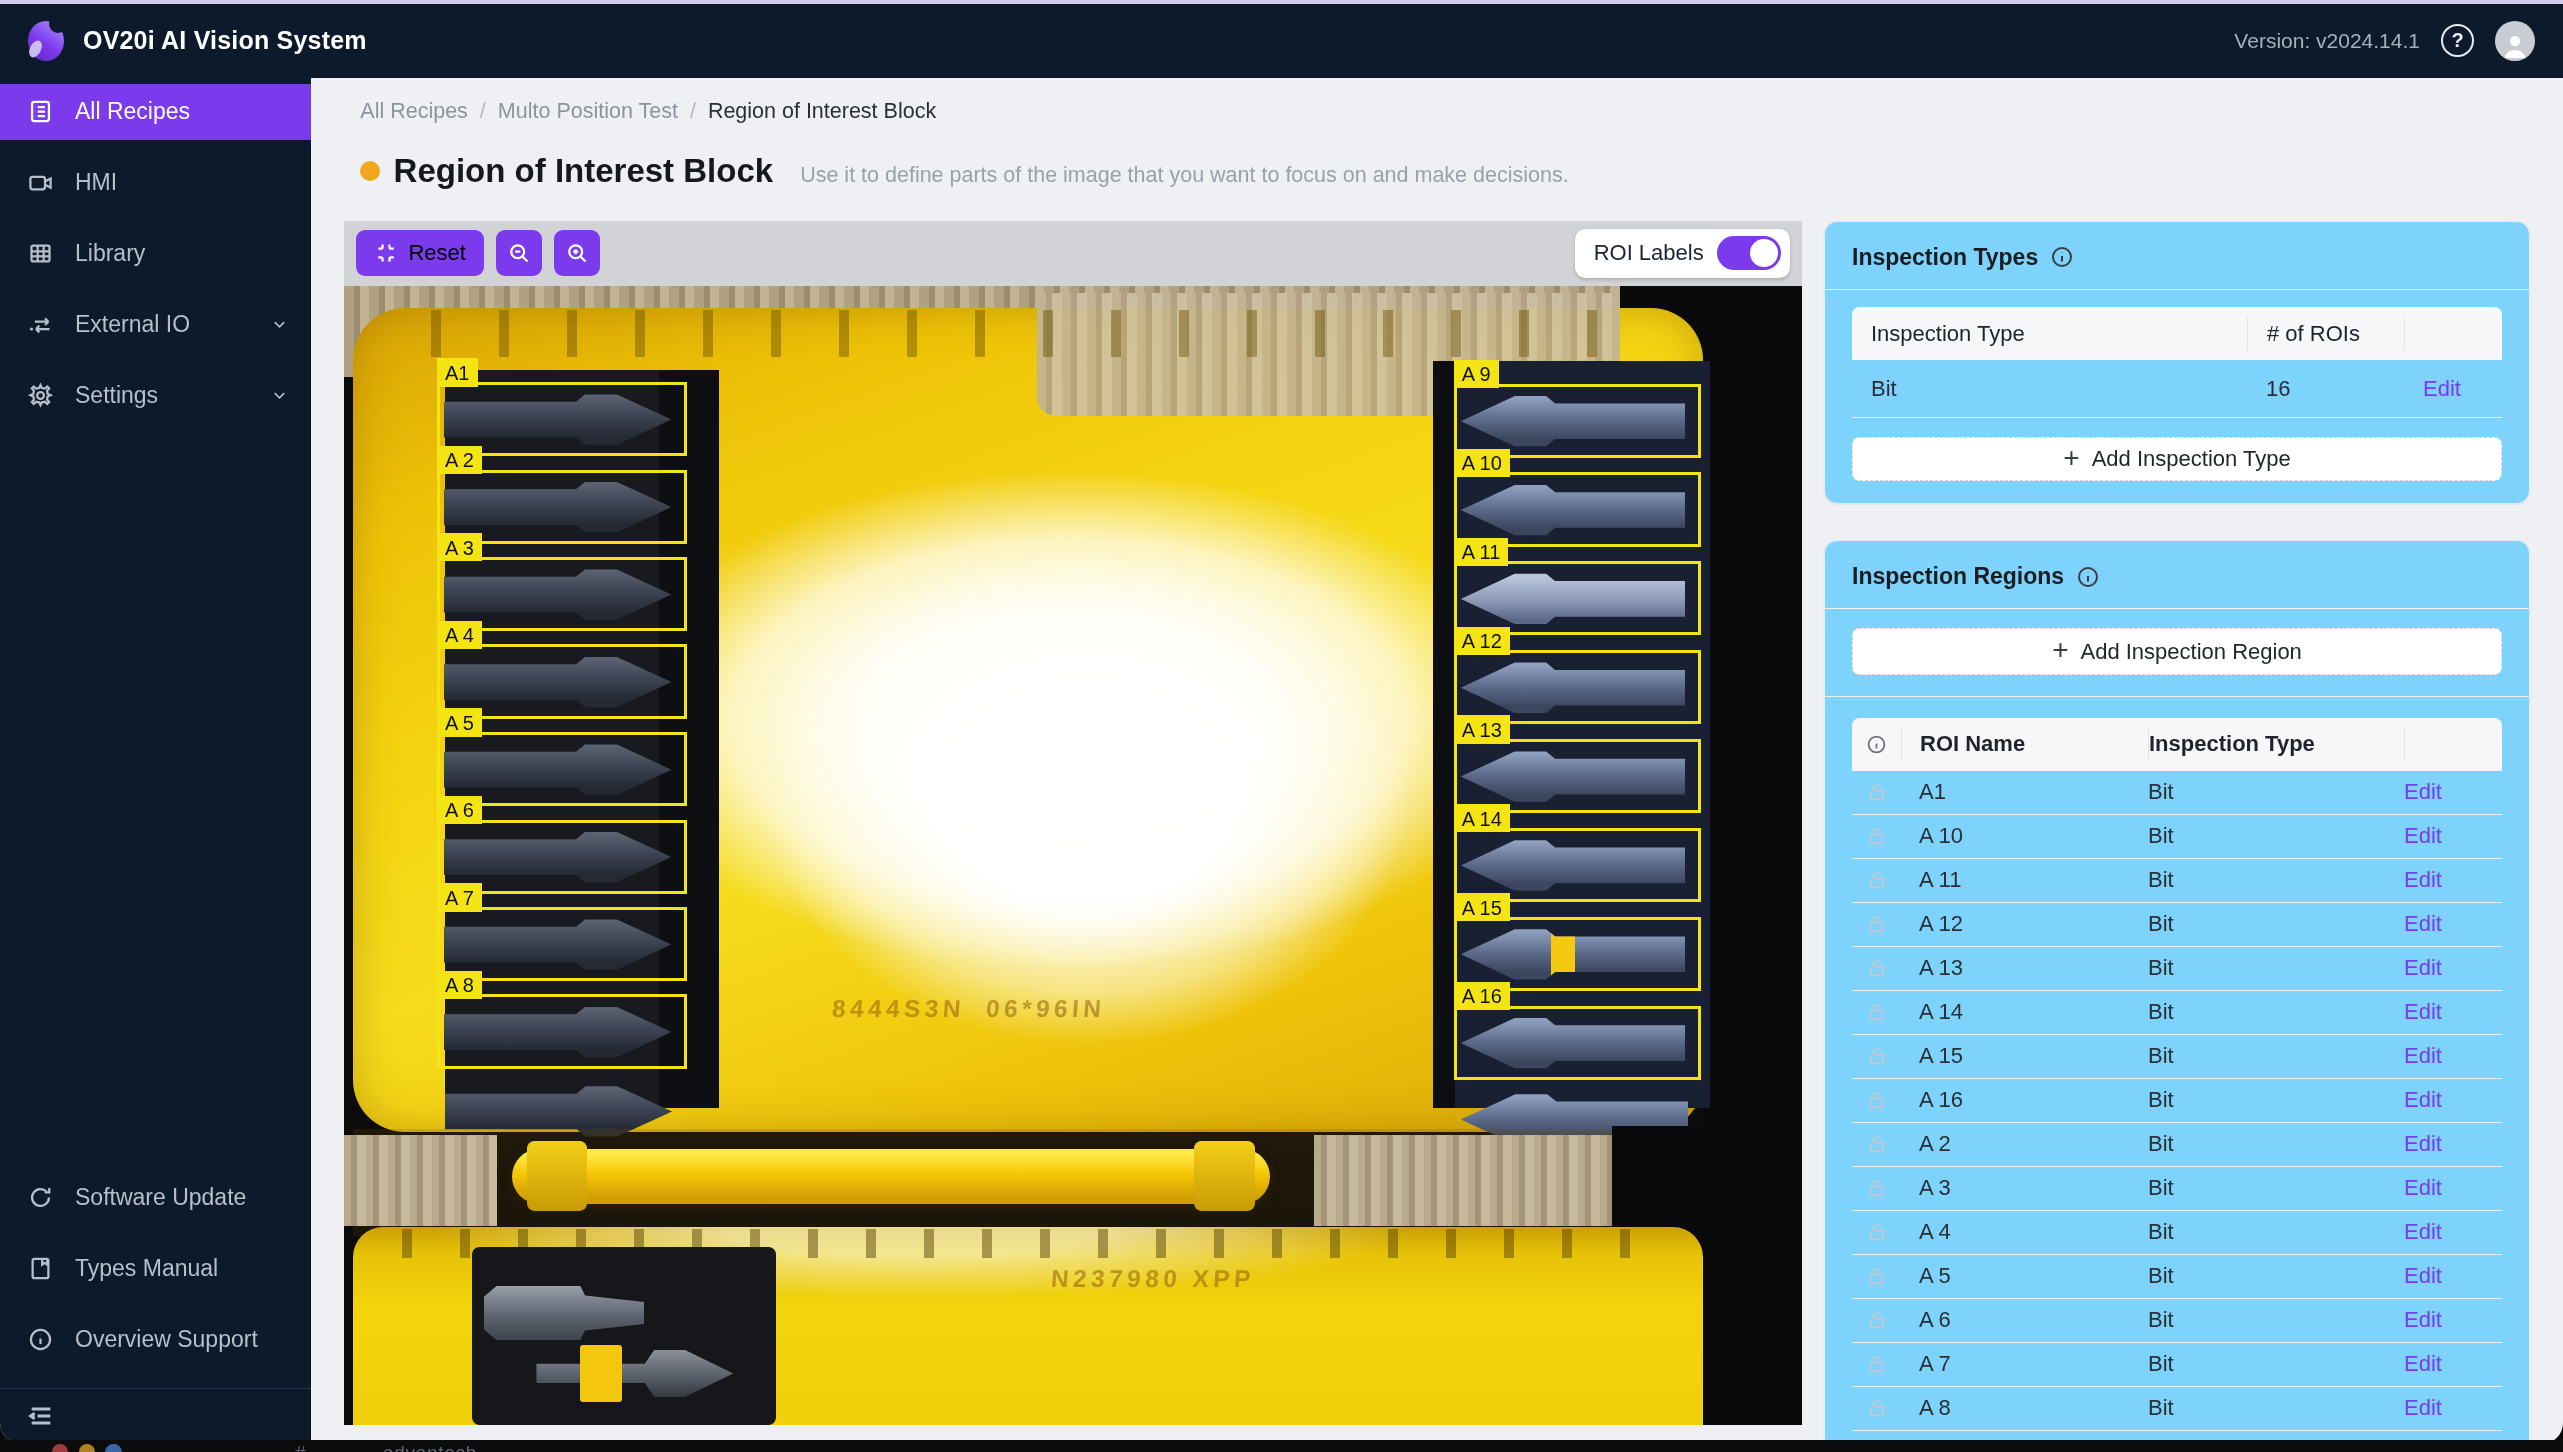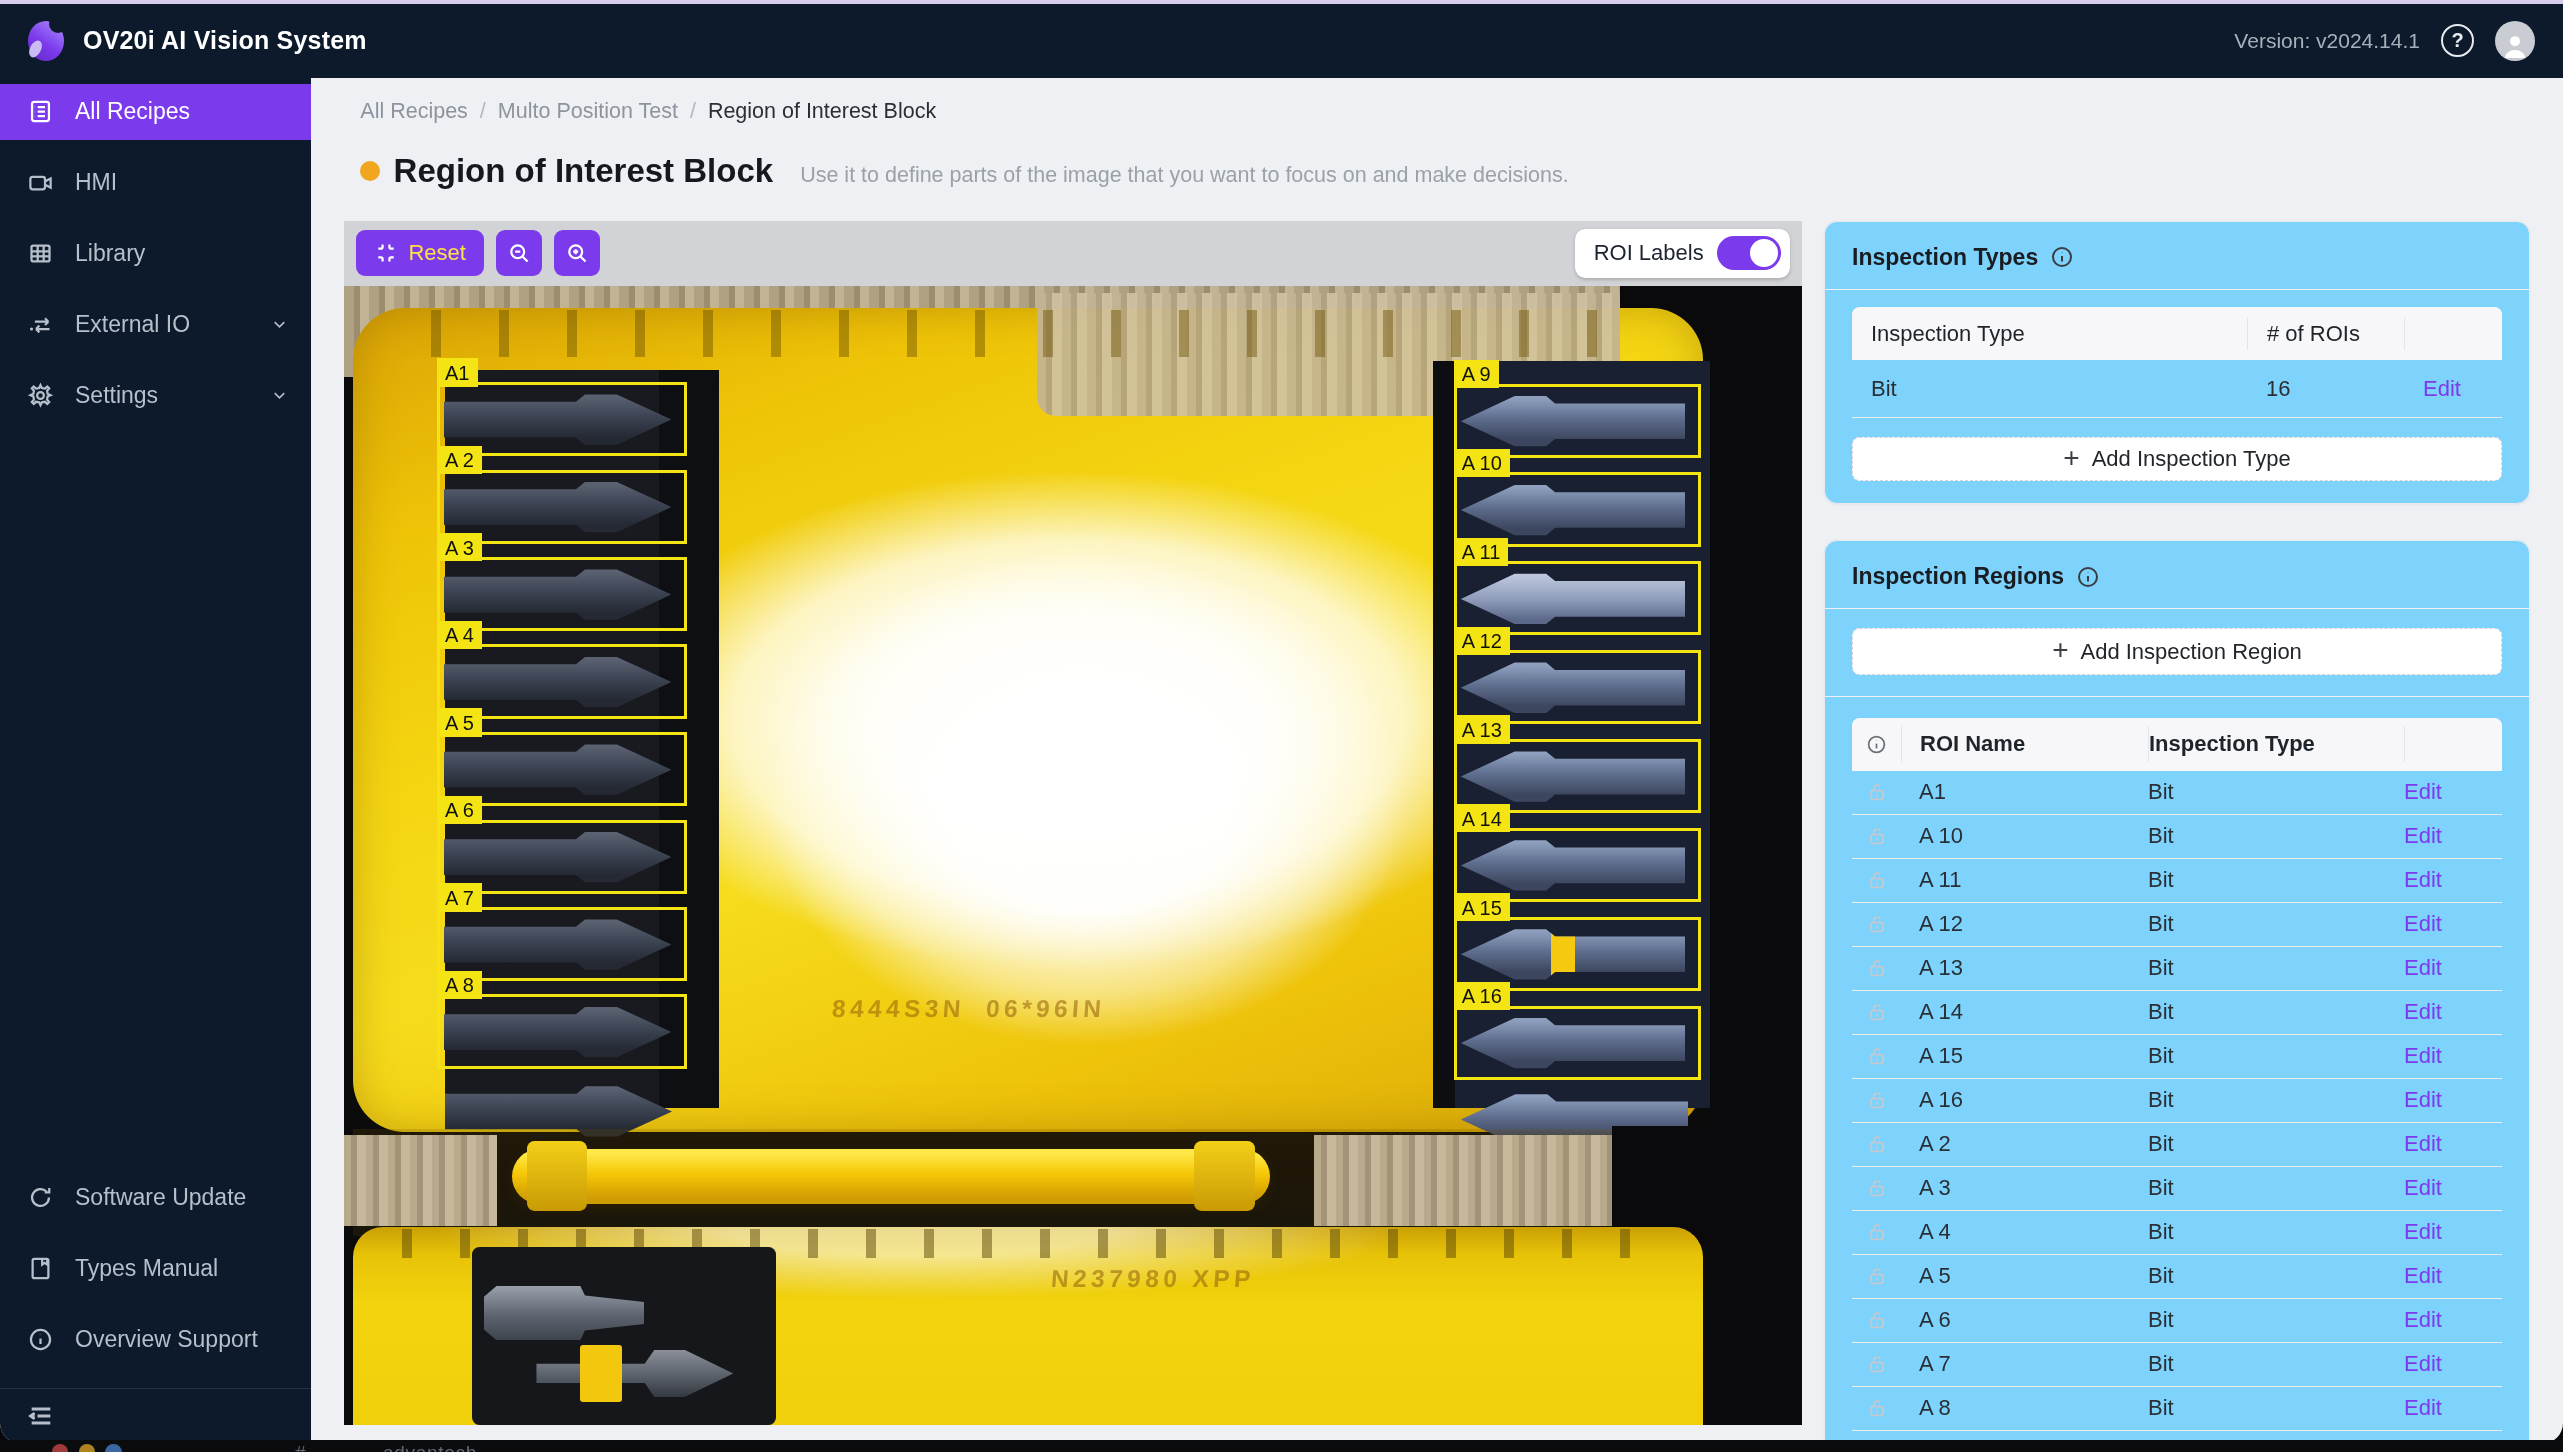--- a/index.html
+++ b/index.html
@@ -47,21 +47,21 @@
   .title-row { margin-top:28px; display:flex; align-items:baseline; margin-left:16.3px; }
   .title-dot { width:20px; height:20px; border-radius:50%; background:#f0a61e; align-self:center; margin-right:13.3px; flex:0 0 20px; }
   .page-title { font-size:33px; font-weight:700; color:#15181c; }
   .page-subtitle { font-size:21.5px; color:#9aa1a9; margin-left:27px; }
 
   .content { display:flex; gap:22px; margin-top:31px; }
 
   
   .viewer { width:1458px; flex:0 0 1458px; }
   .viewer-toolbar { height:65px; background:#d2d3d6; display:flex; align-items:center; padding:0 12px; gap:12px; }
-  .btn { background:#7c3aed; color:#fde047; border:none; border-radius:9px; height:46px;
+  .btn { background:#7c3aed; color:#000000; border:none; border-radius:9px; height:46px;
     display:flex; align-items:center; justify-content:center; gap:10.4px; font-size:22px;
     font-family:"Liberation Sans",sans-serif; cursor:pointer; padding:0 18px; }
   .btn.square { width:46px; padding:0; }
   .btn svg { width:24px; height:24px; stroke:#fff; fill:none; stroke-width:2.6; }
   .toggle-pill { margin-left:auto; background:#fff; border-radius:10.4px; height:49px; display:flex;
     align-items:center; gap:13.3px; padding:0 9px 0 19px; box-shadow:0 1.5px 3.7px rgba(0,0,0,.18); cursor:pointer; }
   .toggle-label { font-size:22px; color:#1d2330; }
   .switch { width:64px; height:34px; border-radius:18px; background:#c3c6cd; position:relative; }
   .switch.on { background:#7c3aed; }
   .knob { position:absolute; top:3px; left:3px; width:28px; height:28px; border-radius:50%; background:#fff; }

